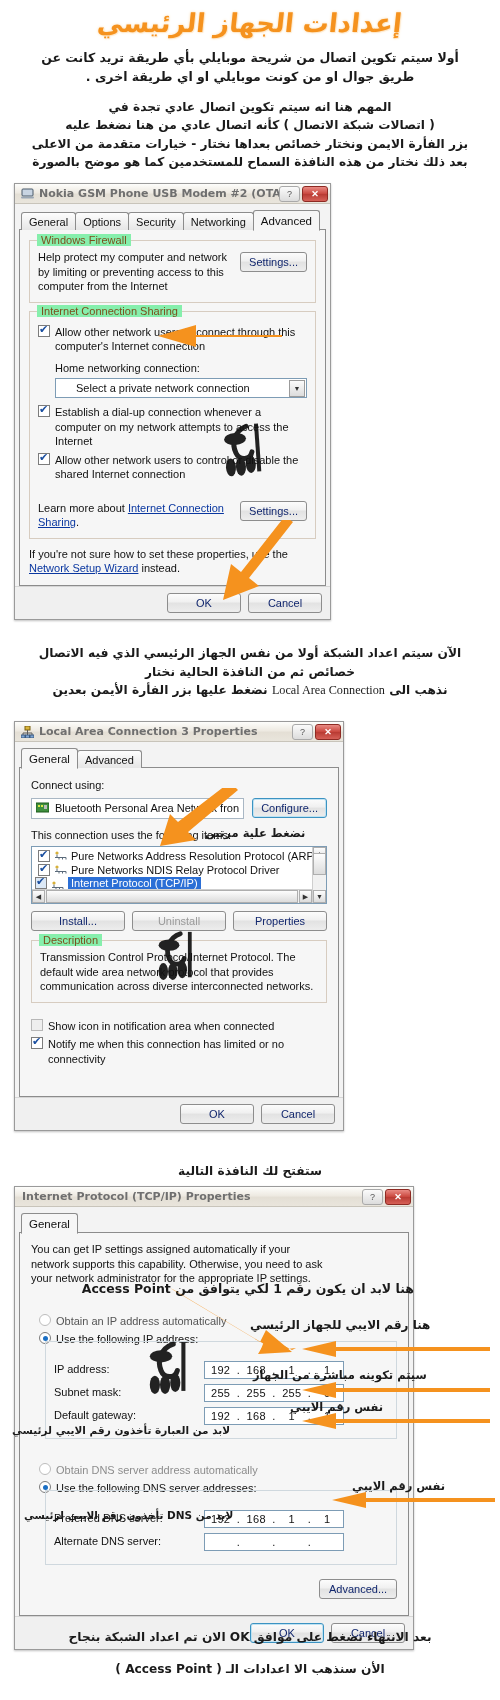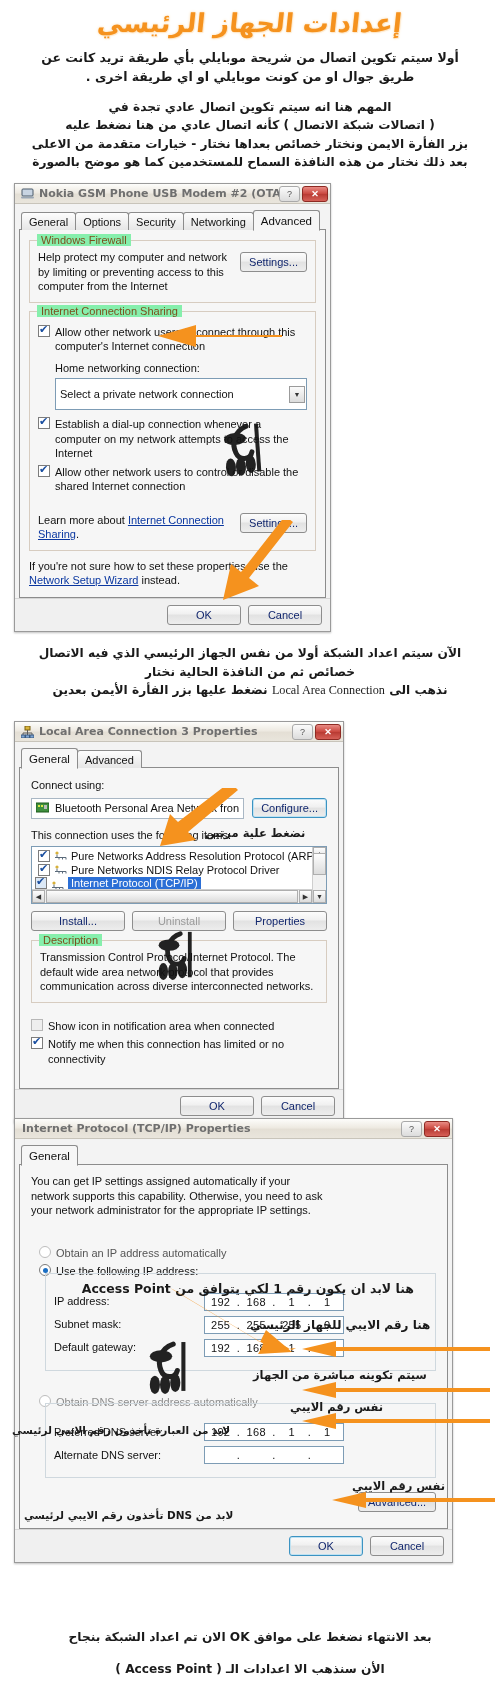--- a/index.html
+++ b/index.html
@@ -123,22 +123,22 @@
   .rd { width:12px;height:12px;border:1px solid #7c7c7c;border-radius:50%;background:#fff;
         display:inline-block;vertical-align:-2px;position:relative; flex:0 0 12px;}
   .rd.sel::after { content:""; position:absolute; left:2.5px; top:2.5px; width:5px;height:5px;
         border-radius:50%; background:#1b6fc4; }
   .rd.dim { border-color:#bdbdbd; }
   .row { display:flex; align-items:flex-start; gap:5px; margin:4px 0; }
   .row .txt { flex:1; }
 
   
   .combo {
-    border:1px solid #7d9cb5; background:#fff; height:32px; display:flex; align-items:center;
-    font-size:11px; padding-left:4px; color:#111; position:relative;
+    border:1px solid #7d9cb5; background:#fff; height:20px; display:flex; align-items:center;
+    font-size:11px; padding-left:20px; color:#111; position:relative;
   }
   .combo .arrow {
     width:16px; height:17px; margin-left:auto; margin-right:1px;
     background:linear-gradient(to bottom,#fbfbfb,#dcdcdc);
     border:1px solid #9b9b9b; display:flex;align-items:center;justify-content:center;
     font-size:7px; color:#333;
   }
 
   
   .listbox { border:1px solid #7d9cb5; background:#fff; position:relative; }
@@ -322,21 +322,21 @@
     <span class="tb-btns">
       <span class="tb-btn">?</span>
       <span class="tb-btn close">✕</span>
     </span>
   </div>
   <div class="win-body" style="padding:4px 4px 0 4px;">
     <div class="tabs">
       <div class="tab active">General</div>
       <div class="tab">Advanced</div>
     </div>
-    <div class="tabpage" style="padding:10px 11px 2px 11px;">
+    <div class="tabpage" style="padding:10px 11px 10px 11px;">
 
       <div class="txt">Connect using:</div>
       <div style="display:flex;gap:8px;align-items:center;margin-top:5px;">
         <div style="flex:1;border:1px solid #a9b7c4;background:#fff;height:21px;display:flex;align-items:center;gap:6px;padding:0 4px;">
           <span>
             <svg width="13" height="11" viewBox="0 0 13 11">
                 <rect x="0" y="1" width="13" height="9" fill="#3f8f3f" stroke="#1d5a1d"></rect>
                 <rect x="2" y="3" width="2" height="2" fill="#d8e84a"></rect>
                 <rect x="5" y="3" width="2" height="2" fill="#d8e84a"></rect>
                 <rect x="8" y="3" width="3" height="4" fill="#bcbcbc"></rect>
@@ -432,21 +432,21 @@
     <ellipse cx="30" cy="16" rx="11" ry="6" fill="#111"></ellipse>
     <ellipse cx="24" cy="44" rx="5" ry="9" fill="#111"></ellipse>
     <ellipse cx="34" cy="44" rx="5" ry="9" fill="#111"></ellipse>
     <ellipse cx="44" cy="42" rx="5" ry="9" fill="#111"></ellipse>
     <rect x="50" y="2" width="4" height="48" fill="#111"></rect>
   </svg>
 </div>
 
 <div class="ar cap" style="position:absolute; top:1162px; left:0; width:500px;">ستفتح لك النافذة التالية</div>
 
-<div class="win" style="left:14px; top:1118px; width:439px;">
+<div class="win" style="left:14px; top:1186px; width:400px;">
   <div class="titlebar">
     <span class="tb-title" style="padding-left:2px;">Internet Protocol (TCP/IP) Properties</span>
     <span class="tb-btns">
       <span class="tb-btn">?</span>
       <span class="tb-btn close">✕</span>
     </span>
   </div>
   <div class="win-body" style="padding:4px 4px 0 4px;">
     <div class="tabs">
       <div class="tab active">General</div>
@@ -503,20 +503,24 @@
             <span class="ipseg">1</span>
           </div>
         </div>
       </div>
 
       <div style="height:12px"></div>
 
       <div class="row" style="margin-left:8px;">
         <span class="rd dim"></span>
         <span class="txt" style="color:#8d8d8d;">Obtain DNS server address automatically</span>
+      </div>
+      <div class="row" style="margin-left:8px;">
+        <span class="rd sel"></span>
+        <span class="txt">Use the following DNS server addresses:</span>
       </div>
 
       <div class="group" style="margin:-10px 0 6px 14px; padding-top:16px; border-color:#cfd8de;">
         <div style="display:flex;align-items:center;margin:3px 0;">
           <div class="txt" style="width:150px;">Preferred DNS server:</div>
           <div class="ipfield" style="width:140px;">
             <span class="ipseg">192</span>
               <span class="ipdot">.</span>
             <span class="ipseg">168</span>
               <span class="ipdot">.</span>

